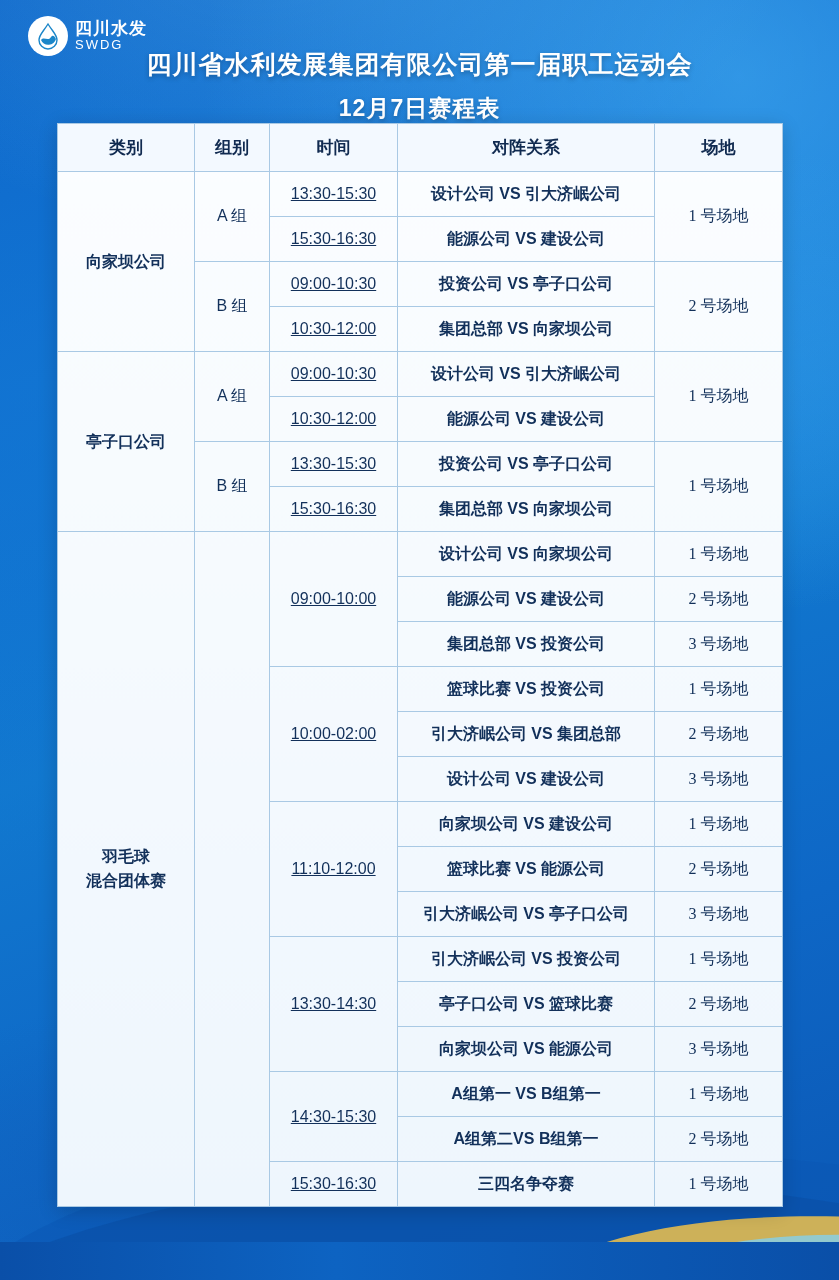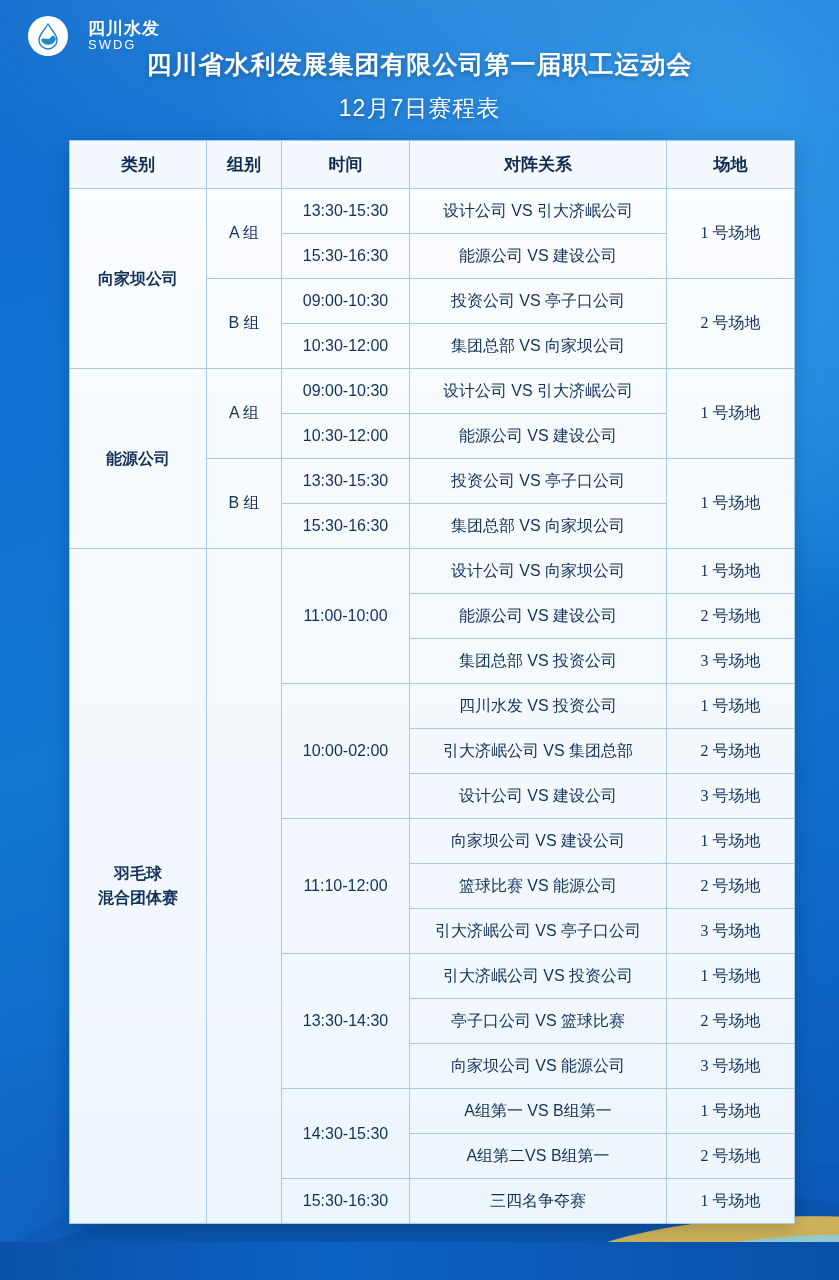--- a/index.html
+++ b/index.html
@@ -58,21 +58,21 @@
   .header {
     position: relative;
     padding: 18px 0 6px 0;
   }
   .logo {
     position: absolute;
     left: 28px;
     top: 16px;
     display: flex;
     align-items: center;
-    gap: 20px;
+    gap: 7px;
   }
   .logo-mark {
     width: 40px; height: 40px;
     border-radius: 50%;
     background: #ffffff;
     position: relative;
     display: flex; align-items: center; justify-content: center;
   }
   .logo-mark svg { display: block; }
   .logo-text { color: #ffffff; line-height: 1.05; }
@@ -92,35 +92,34 @@
     font-size: 25px;
     font-weight: bold;
     letter-spacing: 1px;
     padding-top: 30px;
     text-shadow: 0 2px 5px rgba(0,0,0,0.28);
   }
   .title-sub {
     text-align: center;
     color: #ffffff;
     font-size: 23px;
-    font-weight: normal;
+    font-weight: bold;
     letter-spacing: 1px;
     padding-top: 12px;
     text-shadow: 0 2px 5px rgba(0,0,0,0.28);
   }
 
   
   .table-wrap {
     position: absolute;
     left: 57px;
-    top: 140px;
+    top: 123px;
     width: 725px;
     background: #f6fbff;
     box-shadow: 0 4px 18px rgba(0,0,0,0.18);
-    margin-left: 12px;
   }
   table.schedule {
     width: 100%;
     border-collapse: collapse;
     background: linear-gradient(180deg, #fbfdff 0%, #eef6fd 100%);
     table-layout: fixed;
   }
   table.schedule td, table.schedule th {
     border: 1px solid #a9c9e4;
     text-align: center;
@@ -135,22 +134,22 @@
     font-weight: bold;
     background: #f3f9ff;
     color: #102a50;
   }
   td.cat {
     font-size: 17px;
     font-weight: bold;
     line-height: 1.5;
   }
   td.grp { font-size: 16px; }
-  td.time { font-size: 16px; white-space: nowrap; }
-  td.match { font-size: 16px; }
+  td.time { font-size: 16px; white-space: nowrap; text-decoration: underline; }
+  td.match { font-size: 16px; font-weight: bold; }
   td.venue { font-size: 16px; white-space: nowrap; font-family: Liberation Serif, serif; }
   tbody tr { height: 45px; }
   col.c1 { width: 137px; }
   col.c2 { width: 75px; }
   col.c3 { width: 128px; }
   col.c4 { width: 257px; }
   col.c5 { width: 128px; }
 </style>
 </head>
 <body>
@@ -219,21 +218,21 @@
             <td class="grp" rowspan="2">B 组</td>
             <td class="time" rowspan="1">09:00-10:30</td>
             <td class="match">投资公司 VS 亭子口公司</td>
             <td class="venue" rowspan="2">2 号场地</td>
           </tr>
           <tr>
             <td class="time" rowspan="1">10:30-12:00</td>
             <td class="match">集团总部 VS 向家坝公司</td>
           </tr>
           <tr>
-            <td class="cat" rowspan="4">能源公司</td>
+            <td class="cat" rowspan="4">亭子口公司</td>
             <td class="grp" rowspan="2">A 组</td>
             <td class="time" rowspan="1">09:00-10:30</td>
             <td class="match">设计公司 VS 引大济岷公司</td>
             <td class="venue" rowspan="2">1 号场地</td>
           </tr>
           <tr>
             <td class="time" rowspan="1">10:30-12:00</td>
             <td class="match">能源公司 VS 建设公司</td>
           </tr>
           <tr>
@@ -242,35 +241,35 @@
             <td class="match">投资公司 VS 亭子口公司</td>
             <td class="venue" rowspan="2">1 号场地</td>
           </tr>
           <tr>
             <td class="time" rowspan="1">15:30-16:30</td>
             <td class="match">集团总部 VS 向家坝公司</td>
           </tr>
           <tr>
             <td class="cat" rowspan="15">羽毛球<br>混合团体赛</td>
             <td class="grp" rowspan="15"></td>
-            <td class="time" rowspan="3">11:00-10:00</td>
+            <td class="time" rowspan="3">09:00-10:00</td>
             <td class="match">设计公司 VS 向家坝公司</td>
             <td class="venue" rowspan="1">1 号场地</td>
           </tr>
           <tr>
             <td class="match">能源公司 VS 建设公司</td>
             <td class="venue" rowspan="1">2 号场地</td>
           </tr>
           <tr>
             <td class="match">集团总部 VS 投资公司</td>
             <td class="venue" rowspan="1">3 号场地</td>
           </tr>
           <tr>
             <td class="time" rowspan="3">10:00-02:00</td>
-            <td class="match">四川水发 VS 投资公司</td>
+            <td class="match">篮球比赛 VS 投资公司</td>
             <td class="venue" rowspan="1">1 号场地</td>
           </tr>
           <tr>
             <td class="match">引大济岷公司 VS 集团总部</td>
             <td class="venue" rowspan="1">2 号场地</td>
           </tr>
           <tr>
             <td class="match">设计公司 VS 建设公司</td>
             <td class="venue" rowspan="1">3 号场地</td>
           </tr>

